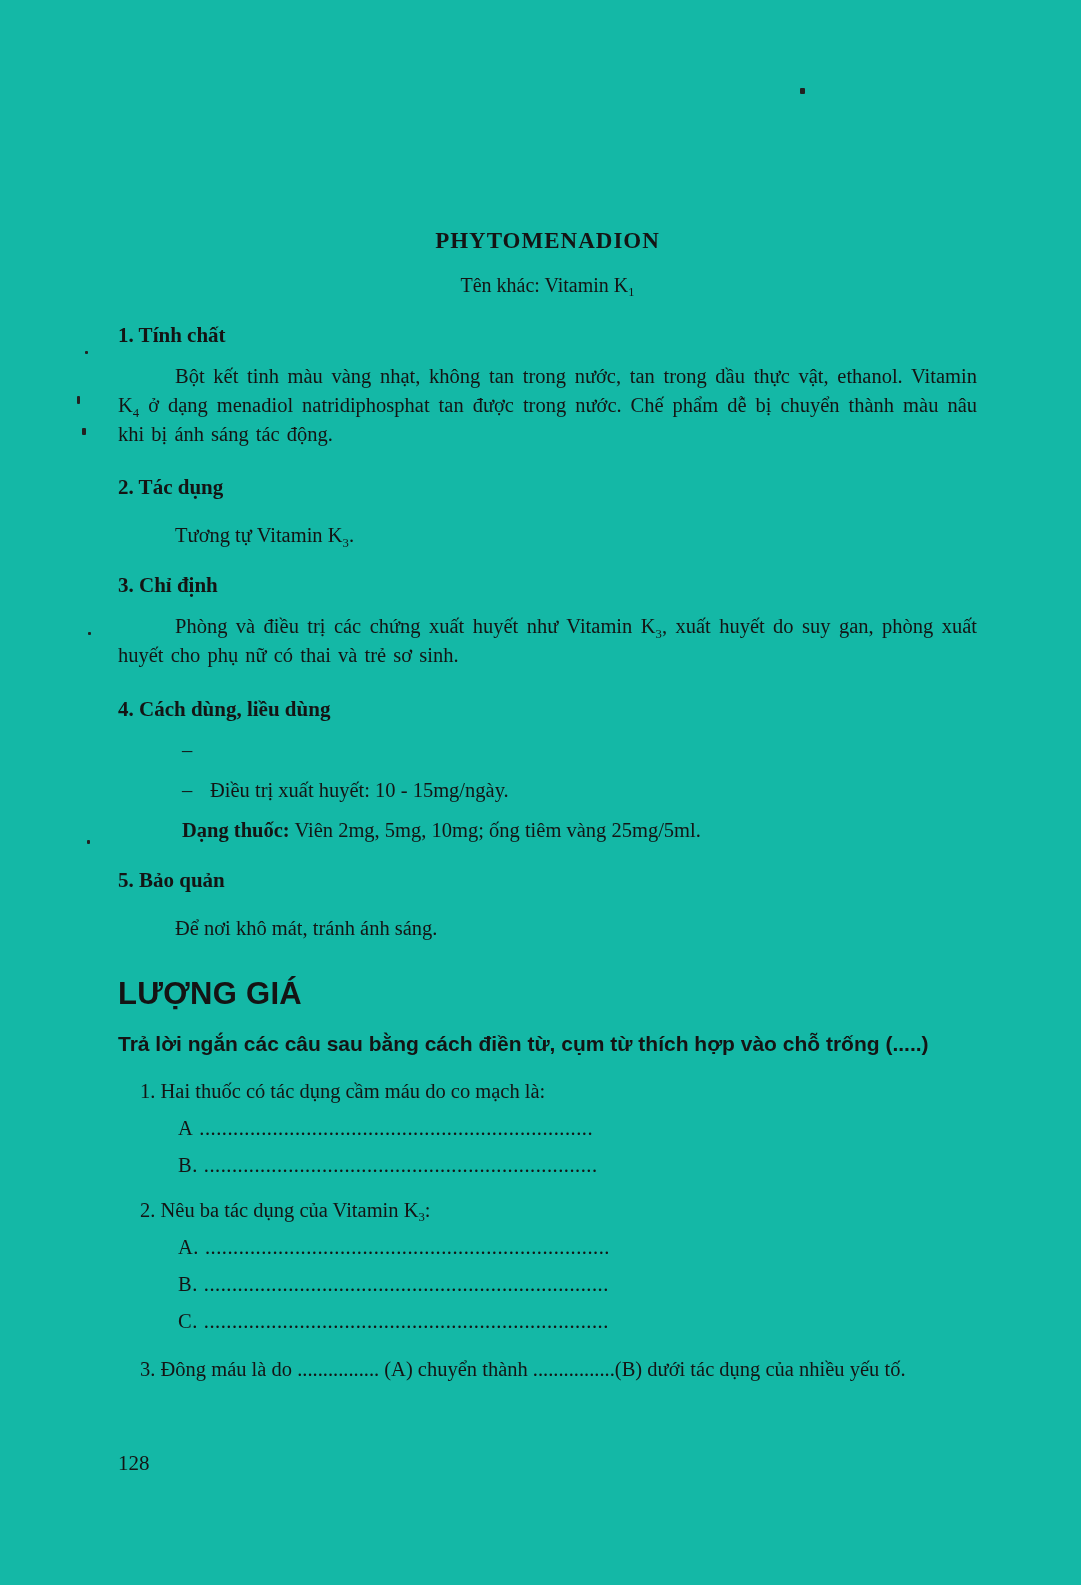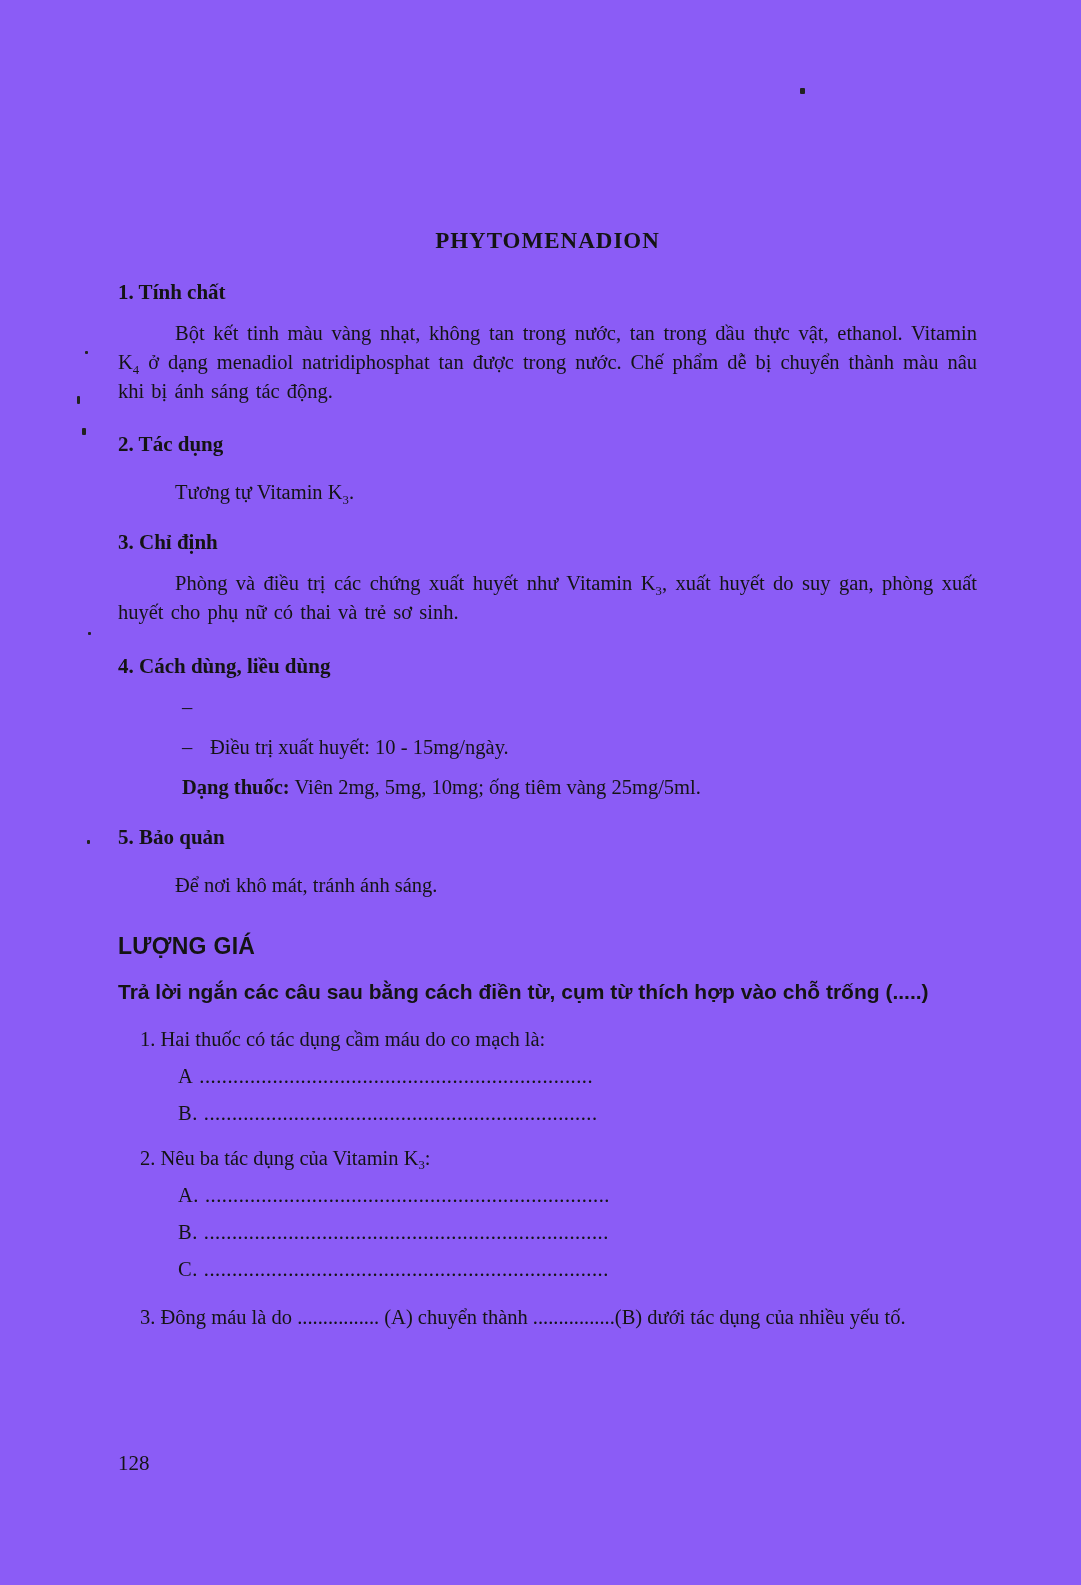--- a/index.html
+++ b/index.html
@@ -1,20 +1,20 @@
 <!DOCTYPE html>
 <html><head>
 <meta charset="utf-8">
 <style>
   html,body { margin:0; padding:0; background:#e8e8e8; }
   .page {
     position:relative;
     width:1081px; height:1585px;
     margin:0 auto;
-    background:#8b5cf6;
+    background:#14b8a6;
     color:#141414;
     font-family:"Liberation Serif", "DejaVu Serif", serif;
     overflow:hidden;
   }
   .content {
     position:absolute;
     left:118px; right:104px; top:0;
   }
   .doc-title {
     margin-top:228px;
@@ -64,21 +64,21 @@
   .dosage {
     font-size:20.5px;
     margin-top:17px;
     margin-left:64px;
   }
   .dosage .dosage-label {
     font-weight:bold;
   }
   .quiz-heading {
     font-family:"Liberation Sans", "DejaVu Sans", sans-serif;
-    font-size:23px;
+    font-size:31px;
     font-weight:bold;
     margin-top:36px;
     letter-spacing:0.3px;
   }
   .quiz-instruction {
     font-family:"Liberation Sans", "DejaVu Sans", sans-serif;
     font-size:21px;
     font-weight:bold;
     line-height:1.35;
     margin-top:18px;
@@ -122,20 +122,21 @@
   <div class="speck" style="left:85px; top:351px; width:3px; height:3px;"></div>
   <div class="speck" style="left:77px; top:396px; width:3px; height:8px;"></div>
   <div class="speck" style="left:82px; top:428px; width:4px; height:7px;"></div>
   <div class="speck" style="left:88px; top:632px; width:3px; height:3px;"></div>
   <div class="speck" style="left:87px; top:840px; width:3px; height:4px;"></div>
 
   <div class="content">
 
     <div class="doc-title">PHYTOMENADION</div>
 
+    <div class="doc-subtitle"><span>Tên khác: Vitamin K</span><span class="sub">1</span></div>
 
     <div class="sec-heading">1. Tính chất</div>
     <p class="body-par"><span>Bột kết tinh màu vàng nhạt, không tan trong nước, tan trong dầu thực vật, ethanol. Vitamin K</span><span class="sub">4</span><span> ở dạng menadiol natridiphosphat tan được trong nước. Chế phẩm dễ bị chuyển thành màu nâu khi bị ánh sáng tác động.</span></p>
 
     <div class="sec-heading">2. Tác dụng</div>
     <p class="single-line"><span>Tương tự Vitamin K</span><span class="sub">3</span><span>.</span></p>
 
     <div class="sec-heading">3. Chỉ định</div>
     <p class="body-par"><span>Phòng và điều trị các chứng xuất huyết như Vitamin K</span><span class="sub">3</span><span>, xuất huyết do suy gan, phòng xuất huyết cho phụ nữ có thai và trẻ sơ sinh.</span></p>
 

